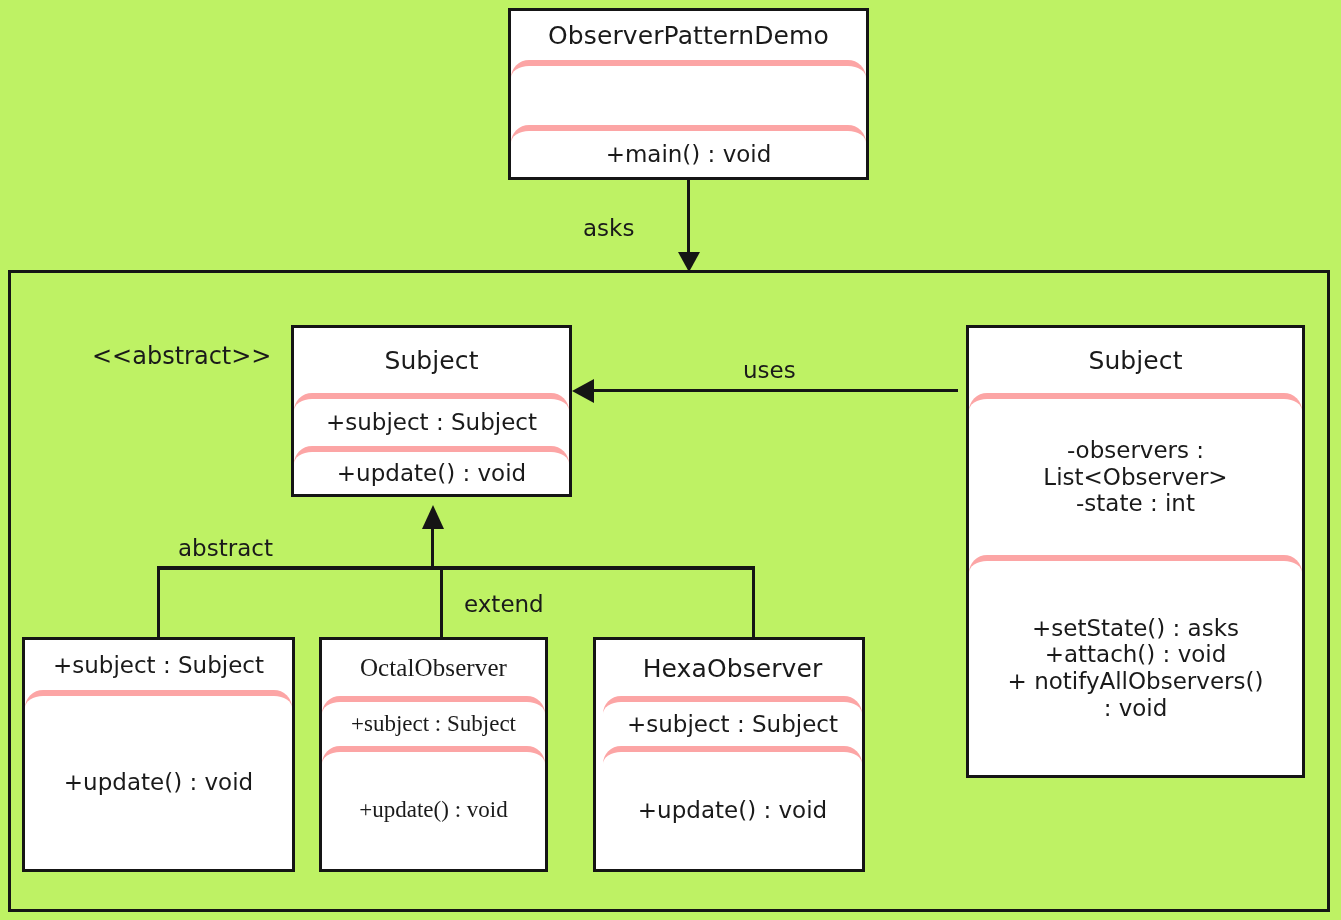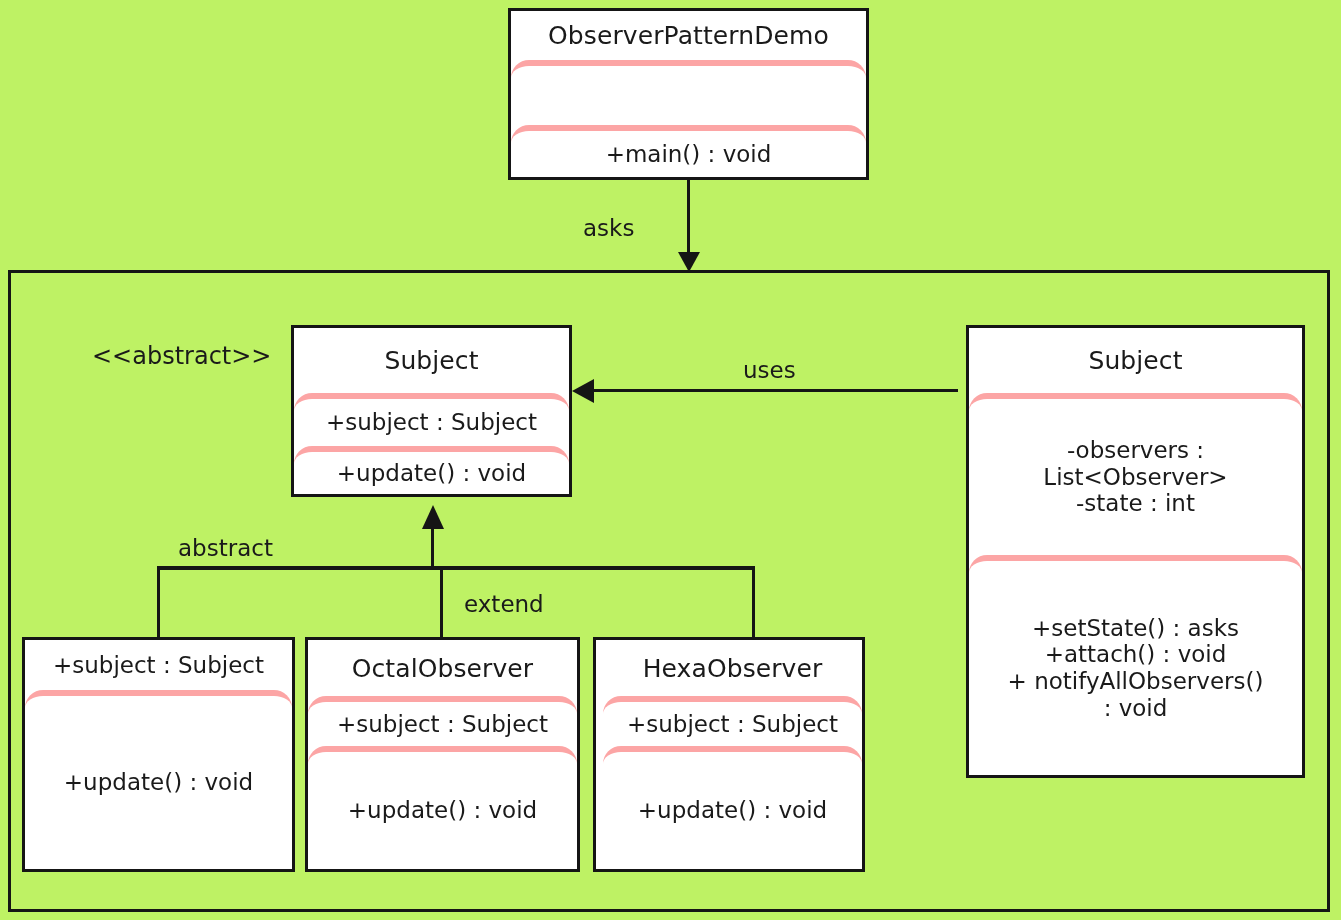--- a/index.html
+++ b/index.html
@@ -187,21 +187,21 @@
 
   <div class="uml-class" style="left:22px; top:637px; width:273px; height:235px;">
     <div class="uml-compartment" style="height:50px;">
       <span class="uml-member">+subject  : Subject</span>
     </div>
     <div class="uml-compartment" style="flex:1 1 auto;">
       <span class="uml-member">+update()  : void</span>
     </div>
   </div>
 
-  <div class="uml-class" style="left:305px; top:637px; width:275px; height:235px;">
+  <div class="uml-class" style="left:319px; top:637px; width:229px; height:235px;font-family:Liberation Serif, serif;">
     <div class="uml-compartment" style="height:56px;">
       <span class="uml-name">OctalObserver</span>
     </div>
     <div class="uml-compartment" style="height:50px;">
       <span class="uml-member">+subject  : Subject</span>
     </div>
     <div class="uml-compartment" style="flex:1 1 auto;">
       <span class="uml-member">+update()  : void</span>
     </div>
   </div>

